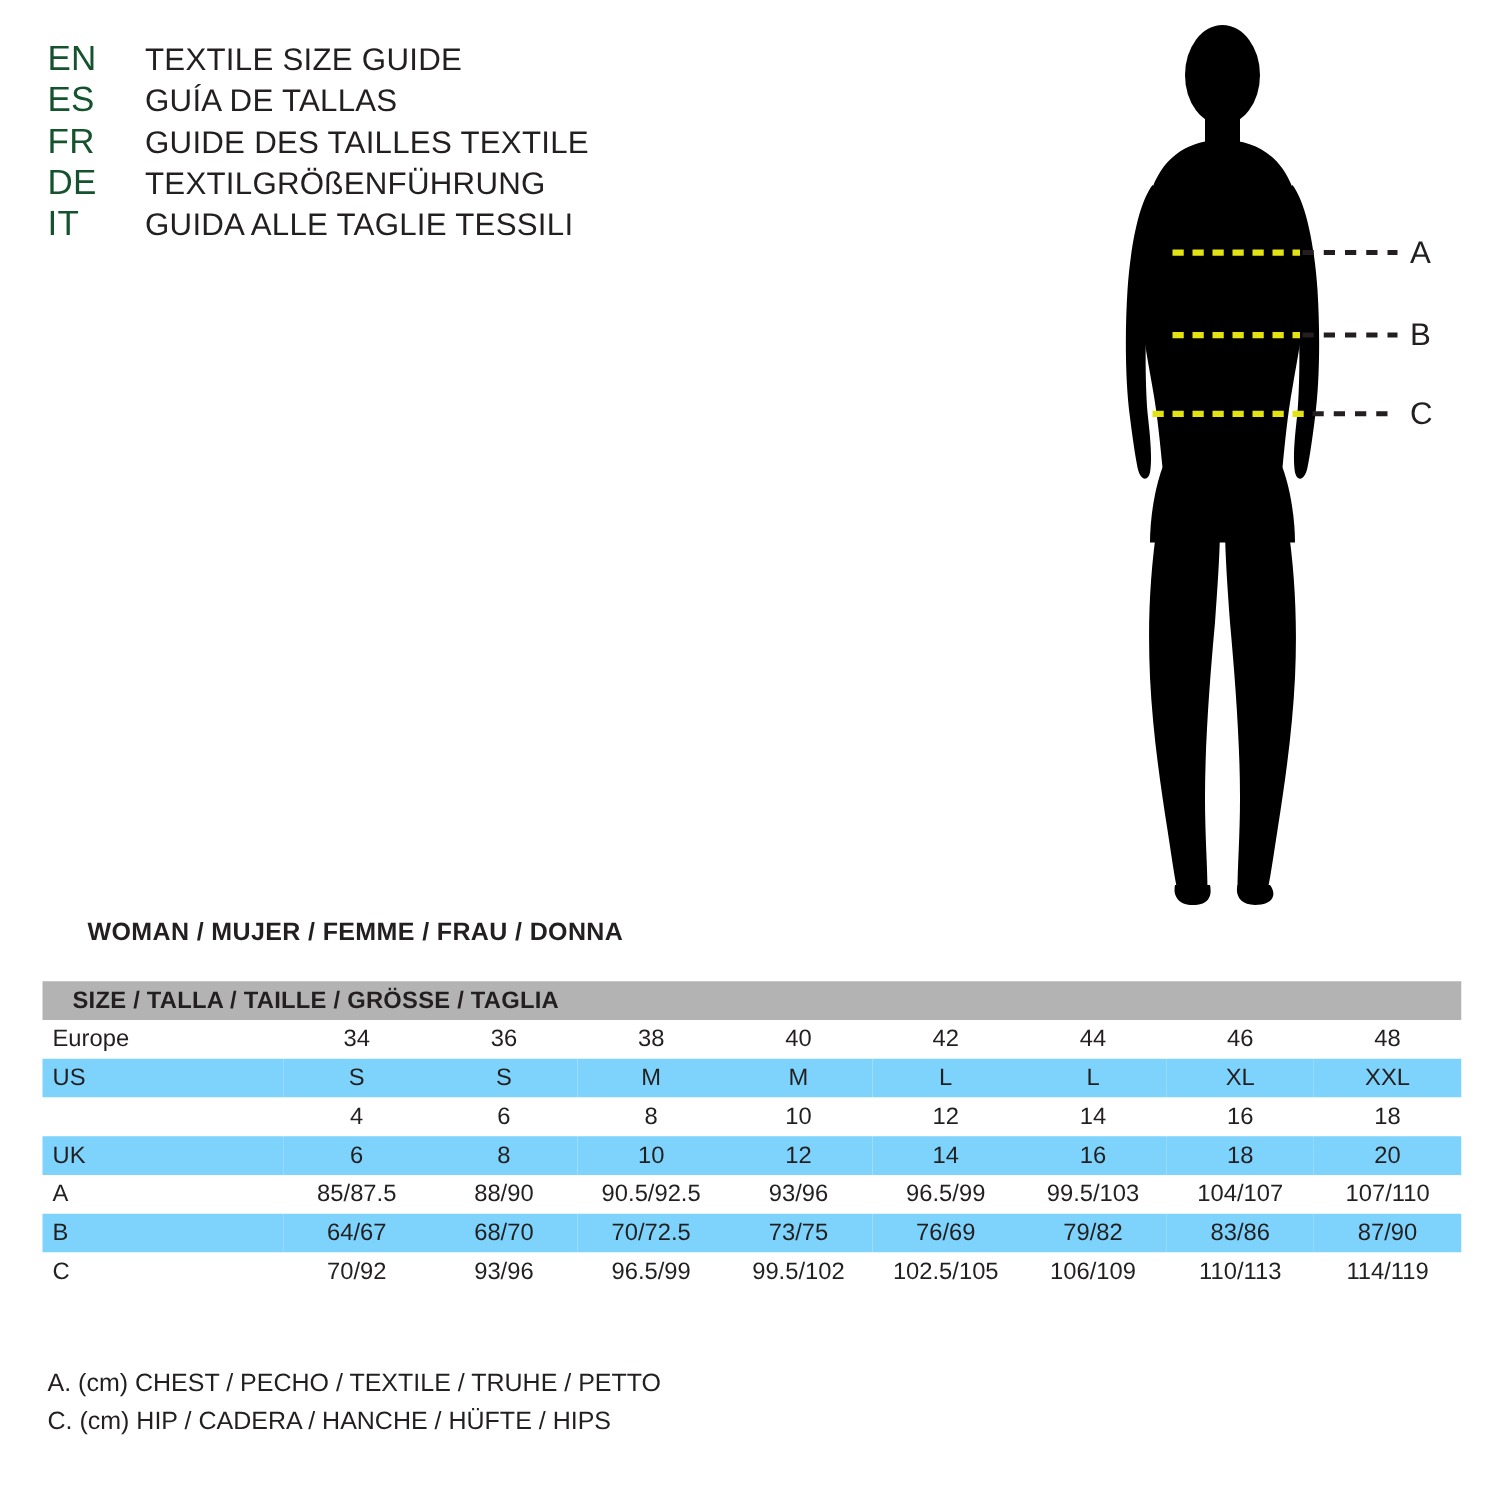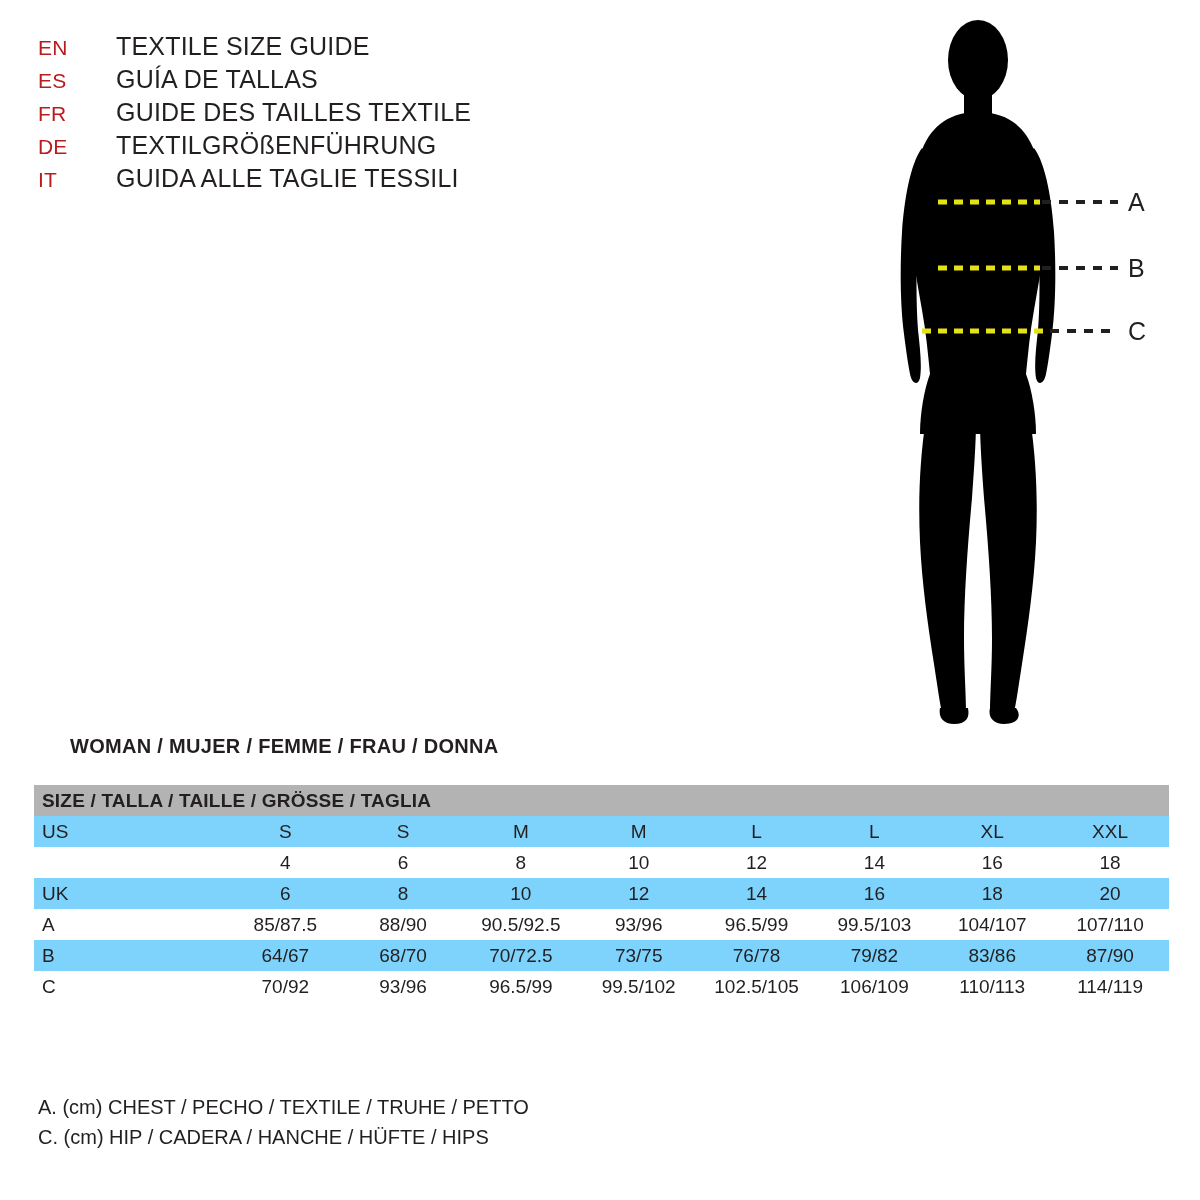--- a/index.html
+++ b/index.html
@@ -30,23 +30,23 @@
   }
   .lang-row {
     display: flex;
     align-items: baseline;
     height: 33px;
     line-height: 33px;
   }
   .lang-code {
     width: 78px;
     flex: 0 0 78px;
-    font-size: 21px;
+    font-size: 28px;
     letter-spacing: 0.2px;
-    color: #b91c1c;
+    color: #14532d;
   }
   .lang-text {
     font-size: 25px;
     letter-spacing: 0.2px;
     color: #231f20;
     white-space: nowrap;
     text-align: right;
   }
 
   
@@ -93,21 +93,21 @@
   .size-table td, .size-table th {
     padding: 0;
     height: 31px;
     vertical-align: middle;
   }
   .size-table .hdr-row td {
     background: #b3b3b3;
     font-weight: bold;
     font-size: 19px;
     text-align: left;
-    padding-left: 8px;
+    padding-left: 24px;
     letter-spacing: 0.2px;
   }
   .size-table tbody tr.odd td { background: #ffffff; }
   .size-table tbody tr.even td { background: #7dd3fc; }
   .size-table td.rowlabel {
     padding-left: 8px;
     text-align: left;
     width: 185px;
   }
   .size-table td.val {
@@ -204,20 +204,31 @@
   </div>
 
   <div class="section-title">WOMAN / MUJER / FEMME / FRAU / DONNA</div>
 
   <table class="size-table">
     <tbody>
       <tr class="hdr-row">
         <td colspan="9">SIZE / TALLA / TAILLE / GRÖSSE / TAGLIA</td>
       </tr>
 
+      <tr class="odd">
+        <td class="rowlabel">Europe</td>
+        <td class="val">34</td>
+        <td class="val">36</td>
+        <td class="val">38</td>
+        <td class="val">40</td>
+        <td class="val">42</td>
+        <td class="val">44</td>
+        <td class="val">46</td>
+        <td class="val">48</td>
+      </tr>
 
       <tr class="even">
         <td class="rowlabel">US</td>
         <td class="val">S</td>
         <td class="val">S</td>
         <td class="val">M</td>
         <td class="val">M</td>
         <td class="val">L</td>
         <td class="val">L</td>
         <td class="val">XL</td>
@@ -259,21 +270,21 @@
         <td class="val">104/107</td>
         <td class="val">107/110</td>
       </tr>
 
       <tr class="even">
         <td class="rowlabel">B</td>
         <td class="val">64/67</td>
         <td class="val">68/70</td>
         <td class="val">70/72.5</td>
         <td class="val">73/75</td>
-        <td class="val">76/78</td>
+        <td class="val">76/69</td>
         <td class="val">79/82</td>
         <td class="val">83/86</td>
         <td class="val">87/90</td>
       </tr>
 
       <tr class="odd">
         <td class="rowlabel">C</td>
         <td class="val">70/92</td>
         <td class="val">93/96</td>
         <td class="val">96.5/99</td>

